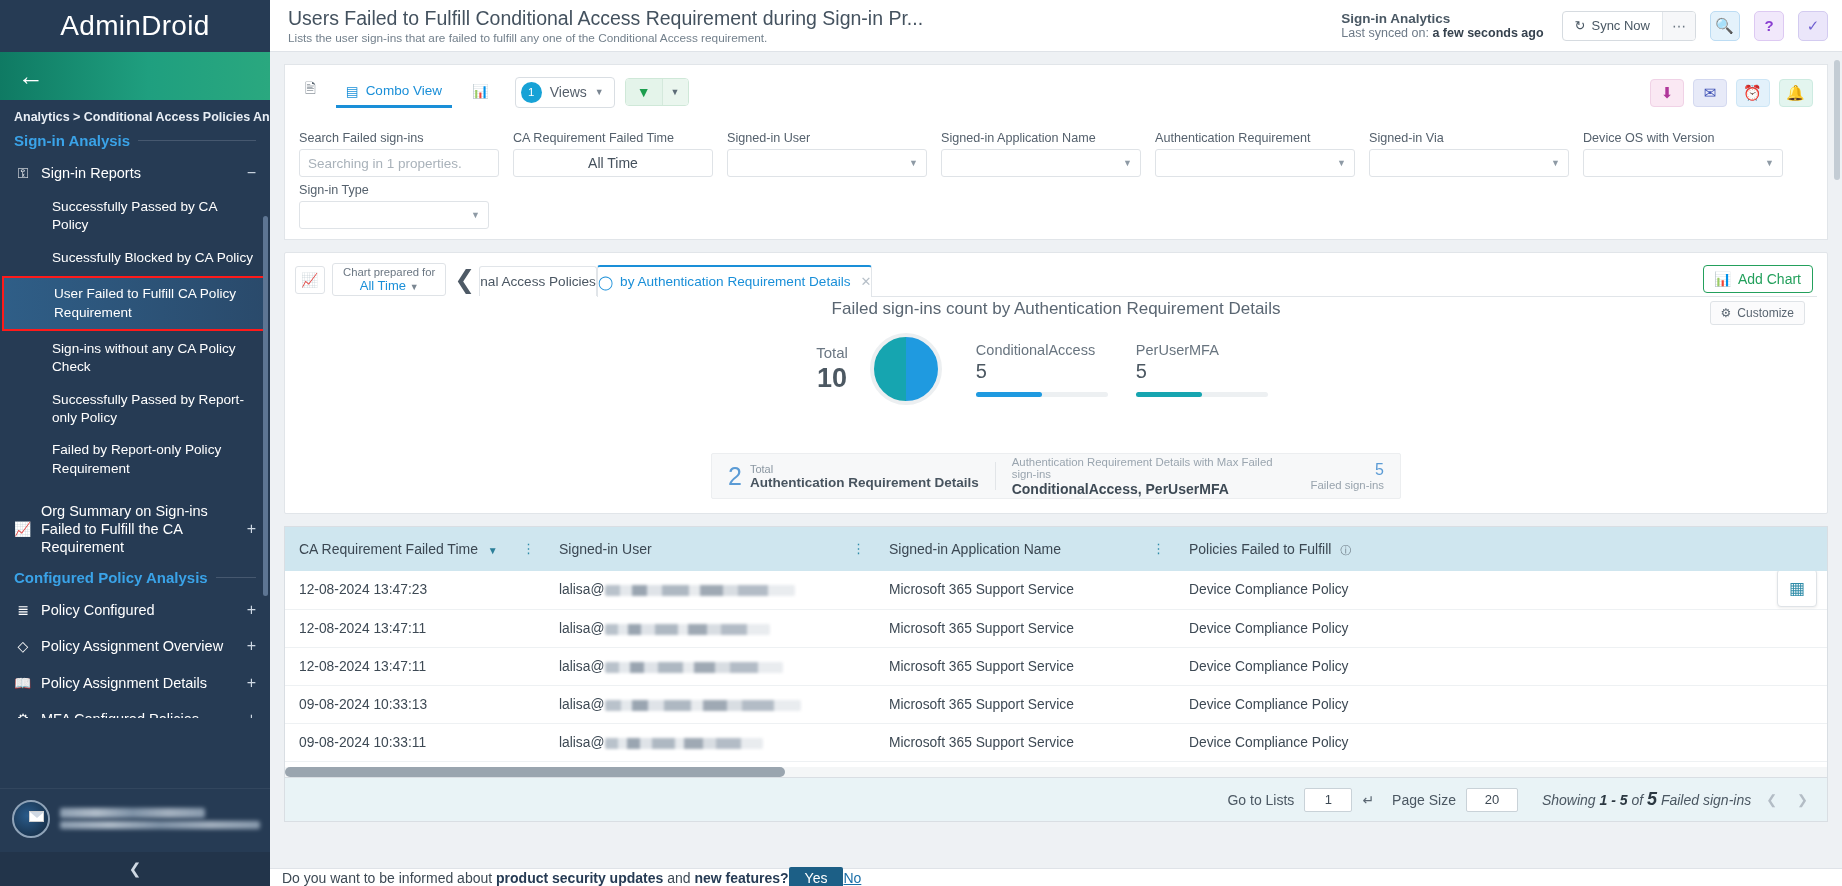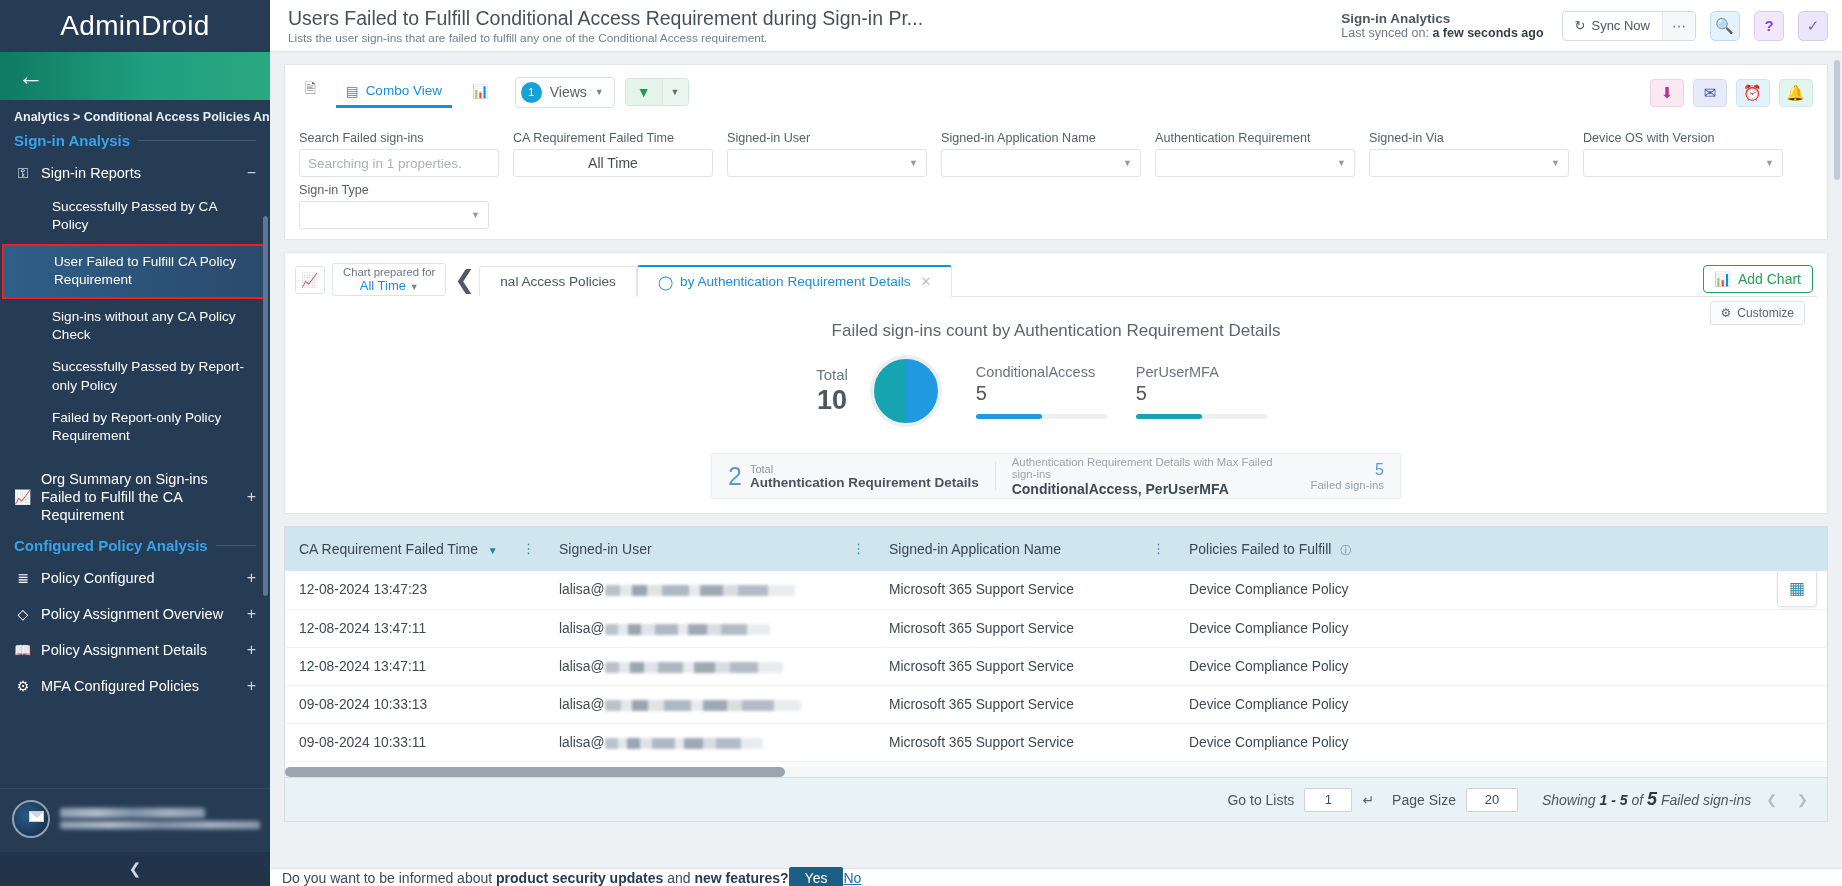--- a/index.html
+++ b/index.html
@@ -189,39 +189,39 @@
   }
   .ct-prep {
     border:1px solid #dfe3e7;border-radius:3px;margin-left:7px;padding:2px 10px;
     text-align:center;line-height:1.15; cursor:pointer; background:#fff;
   }
   .ct-prep .a { font-size:11.3px;color:#6b7783;}
   .ct-prep .b { font-size:13px;color:#1a8fd8;}
   .ct-prev { padding: 0 4px 0 8px; font-size: 25px; color:#4e5a66; cursor:pointer; line-height:1;}
   .ct-tab {
     border:1px solid #e1e5e9; border-bottom:none; border-radius:3px 3px 0 0;
-    padding: 7px 20px; font-size:13.6px; color:#4a5662; background:#fff;
+    padding: 7px 0; font-size:13.6px; color:#4a5662; background:#fff;
     display:flex;align-items:center;gap:7px; cursor:pointer; white-space:nowrap;
     position:relative; top:1px;
   }
   .ct-tab.active { color:#1a8fd8; border-top: 2px solid #1a8fd8; }
   .ct-tab .x { color:#b6bfc8; font-size:13px; margin-left:3px;}
   .ct-rest { flex:1; border-bottom:1px solid #e1e5e9; height:35px; }
   .addchart {
     position:absolute; right:14px; top:12px;
     border:1px solid #23a05c; color:#23a05c; background:#fff; border-radius:4px;
     padding: 5px 11px; font-size:14px; display:flex;align-items:center;gap:6px; cursor:pointer;
   }
   .customize {
     position:absolute; right:22px; top:48px;
     border:1px solid #dfe3e7; color:#5a6672; background:#fbfbfc; border-radius:3px;
     padding: 4px 10px; font-size:12px; display:flex;align-items:center;gap:6px; cursor:pointer;
   }
   .chart-title {
-    text-align:center; font-size:17px; color:#5a6672; margin-top: 24px;
+    text-align:center; font-size:17px; color:#5a6672; margin-top: 2px;
   }
   .chart-body {
     display:flex; align-items:center; justify-content:center; gap: 0; margin-top: 14px;
   }
   .total-box { text-align:center; margin-right: 22px; }
   .total-box .a { font-size:15px; color:#6b7783; }
   .total-box .b { font-size:27px; color:#4c5862; font-weight:bold; margin-top:2px;}
   .donut {
     width: 72px; height: 72px; border-radius: 50%;
     border: 4px solid #eceff1;
@@ -345,20 +345,21 @@
         <span class="rule"></span>
       </div>
 
       <div class="grp">
         <span class="gi">⚿</span>
         <span class="gl">Sign-in Reports</span>
         <span class="gx">−</span>
       </div>
 
       <div class="leaf">Successfully Passed by CA Policy</div>
+      <div class="leaf">Sucessfully Blocked by CA Policy</div>
 
       <div class="leaf-wrap-sel">
         <div class="leaf">User Failed to Fulfill CA Policy Requirement</div>
       </div>
 
       <div class="leaf">Sign-ins without any CA Policy Check</div>
       <div class="leaf">Successfully Passed by Report-only Policy</div>
       <div class="leaf">Failed by Report-only Policy Requirement</div>
 
       <div class="grp" style="margin-top:8px;">

